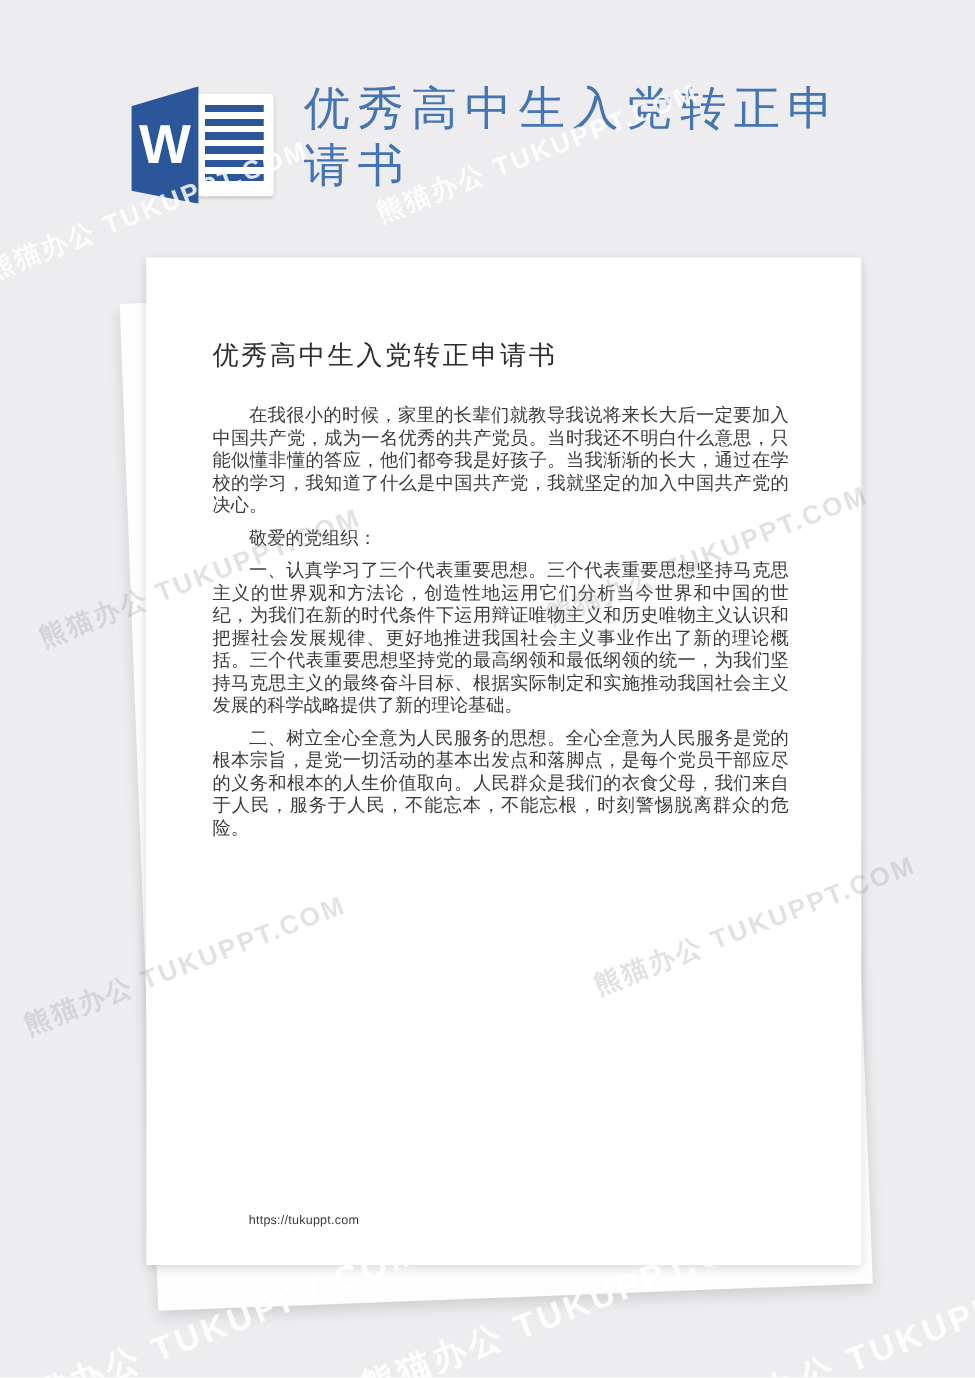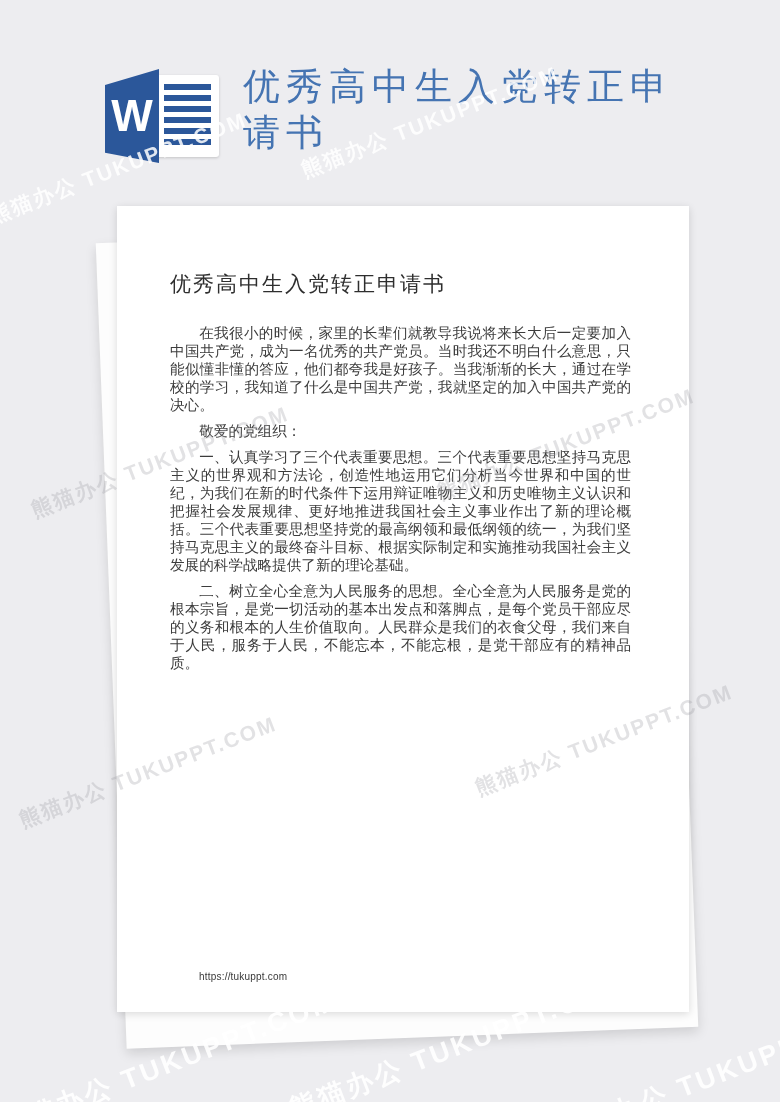--- a/index.html
+++ b/index.html
@@ -85,21 +85,21 @@
 <div class="stage">
 
   <div class="page-back"></div>
 
   <div class="page">
     <h2 class="doc-title">优秀高中生入党转正申请书</h2>
     <div class="doc-body">
       <p>在我很小的时候，家里的长辈们就教导我说将来长大后一定要加入中国共产党，成为一名优秀的共产党员。当时我还不明白什么意思，只能似懂非懂的答应，他们都夸我是好孩子。当我渐渐的长大，通过在学校的学习，我知道了什么是中国共产党，我就坚定的加入中国共产党的决心。</p>
       <p>敬爱的党组织：</p>
       <p>一、认真学习了三个代表重要思想。三个代表重要思想坚持马克思主义的世界观和方法论，创造性地运用它们分析当今世界和中国的世纪，为我们在新的时代条件下运用辩证唯物主义和历史唯物主义认识和把握社会发展规律、更好地推进我国社会主义事业作出了新的理论概括。三个代表重要思想坚持党的最高纲领和最低纲领的统一，为我们坚持马克思主义的最终奋斗目标、根据实际制定和实施推动我国社会主义发展的科学战略提供了新的理论基础。</p>
-      <p>二、树立全心全意为人民服务的思想。全心全意为人民服务是党的根本宗旨，是党一切活动的基本出发点和落脚点，是每个党员干部应尽的义务和根本的人生价值取向。人民群众是我们的衣食父母，我们来自于人民，服务于人民，不能忘本，不能忘根，是党干部应有的精神品质。</p>
+      <p>二、树立全心全意为人民服务的思想。全心全意为人民服务是党的根本宗旨，是党一切活动的基本出发点和落脚点，是每个党员干部应尽的义务和根本的人生价值取向。人民群众是我们的衣食父母，我们来自于人民，服务于人民，不能忘本，不能忘根，时刻警惕脱离群众的危险。</p>
     </div>
     <div class="doc-footer">https://tukuppt.com</div>
   </div>
 
   <div class="header">
     <div class="word-icon">
       <div class="word-icon-sheet">
         <div class="word-icon-lines"></div>
       </div>
       <div class="word-icon-panel">

